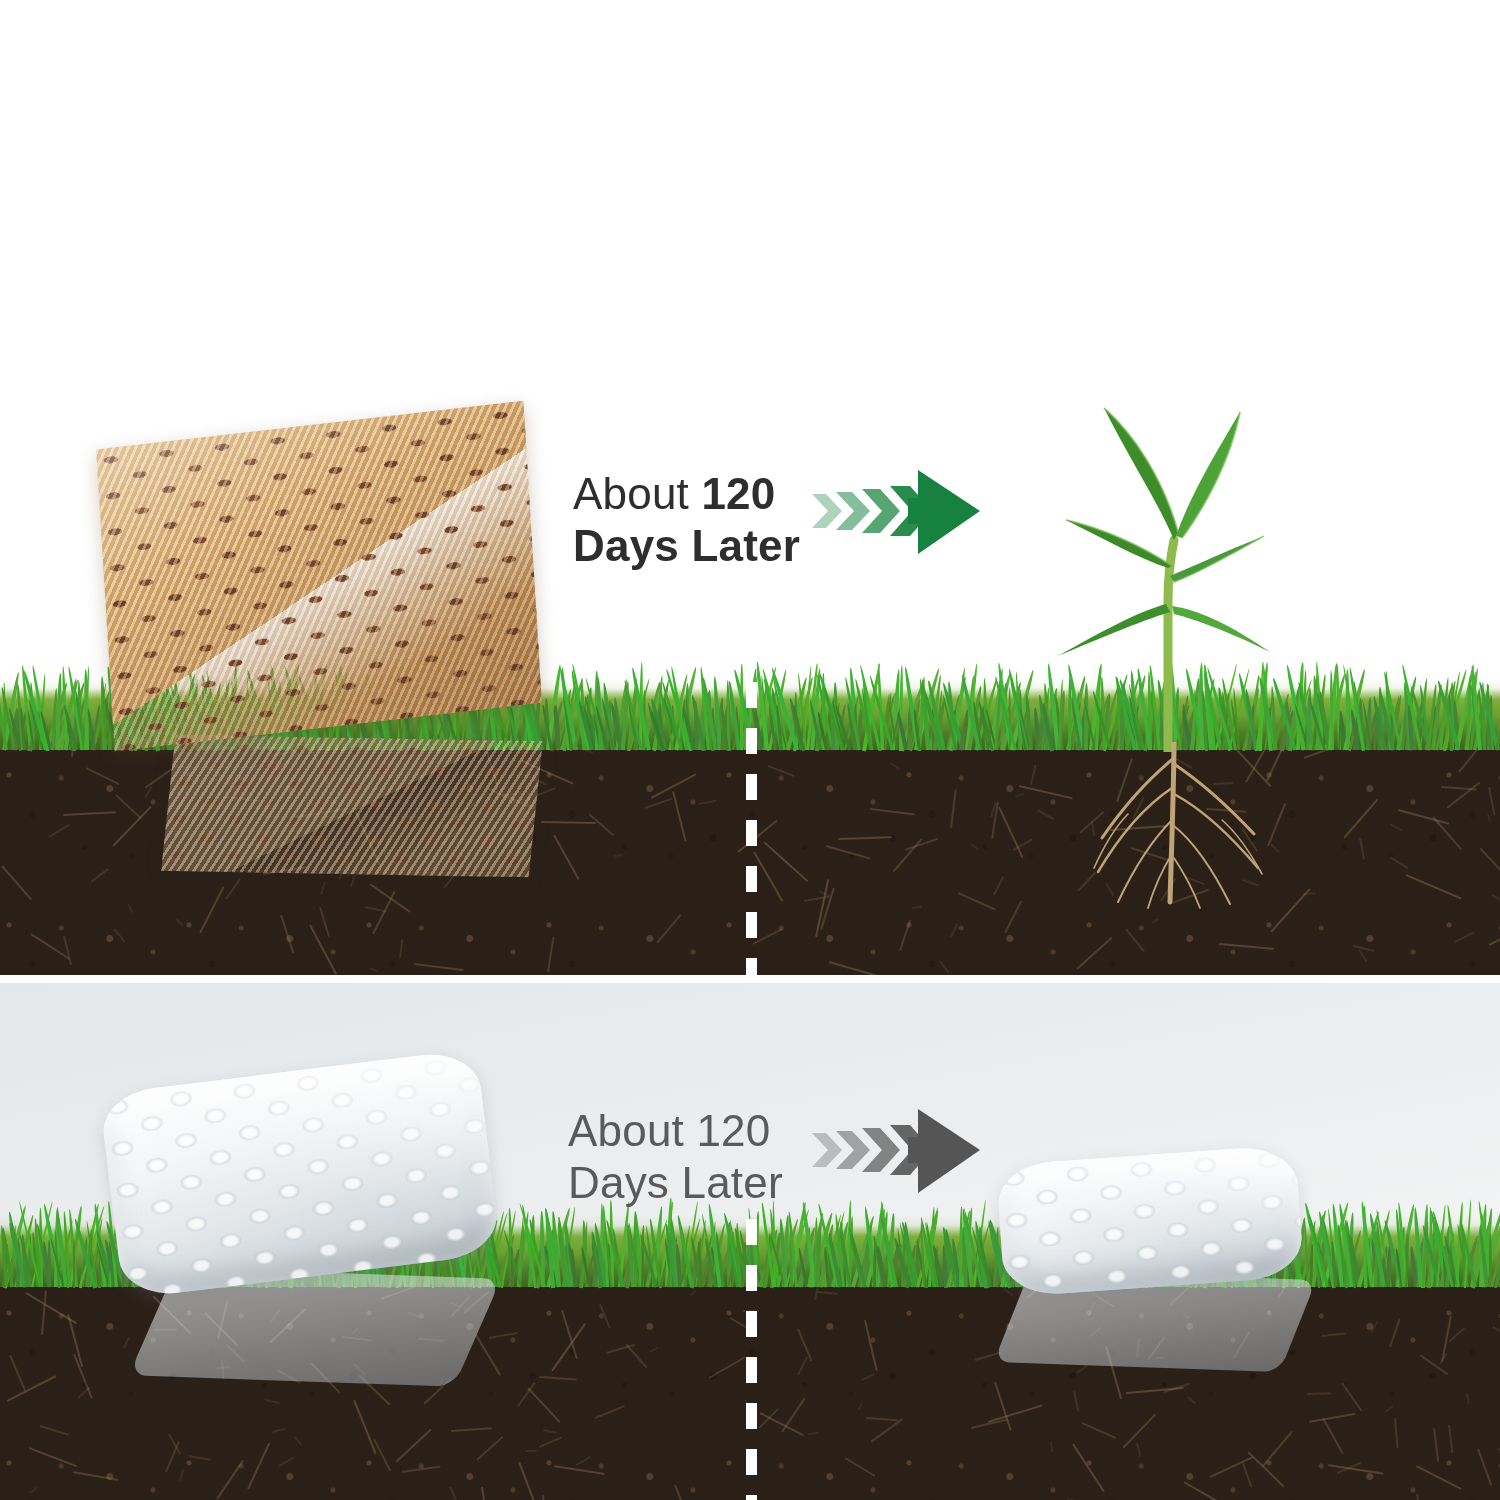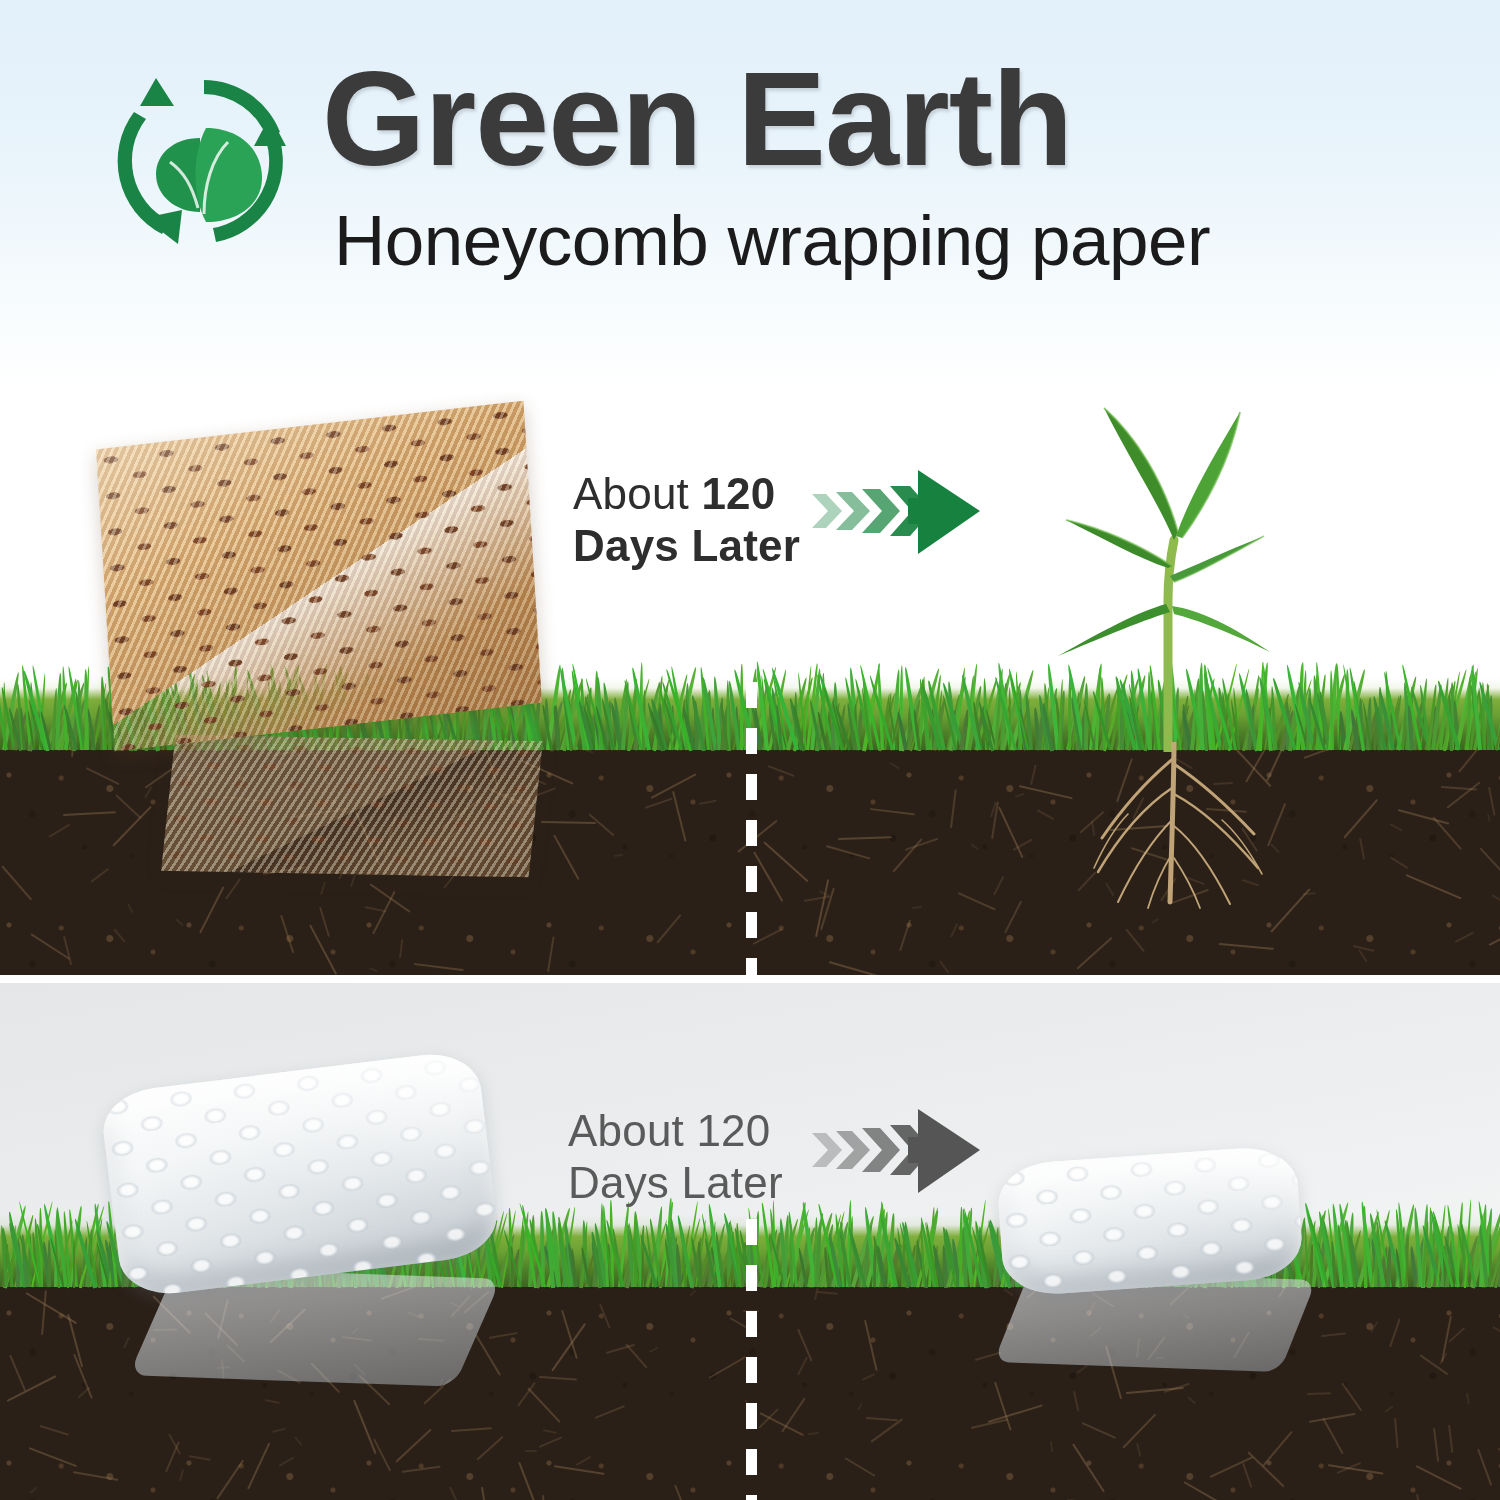--- a/index.html
+++ b/index.html
@@ -134,44 +134,20 @@
     background:linear-gradient(200deg,rgba(255,255,255,.85) 0%,rgba(255,255,255,.15) 38%,rgba(255,255,255,0) 55%);}
   .wrap-tail{position:absolute;
     background:linear-gradient(170deg,rgba(240,244,246,.80),rgba(178,188,196,.62));
     opacity:.75;}
 </style>
 </head>
 <body>
 
 <div class="page">
 
-  <div class="header">
-    <div class="brandrow">
-
-      <svg class="logo" viewBox="0 0 200 200">
-
-        <path d="M100 18 A82 82 0 0 1 176 70 l-13 6 A68 68 0 0 0 100 32 Z" fill="#1a8446"></path>
-        <path d="M36 44 L70 44 L52 16 Z" fill="#1a8446"></path>
-        <path d="M30 50 A82 82 0 0 0 58 172 l7-13 A68 68 0 0 1 42 57 Z" fill="#1a8446"></path>
-        <path d="M40 156 L74 182 L78 148 Z" fill="#1a8446"></path>
-        <path d="M176 78 A82 82 0 0 1 112 180 l-3-14 A68 68 0 0 0 163 82 Z" fill="#1a8446"></path>
-        <path d="M150 84 L182 84 L166 54 Z" fill="#1a8446"></path>
-
-        <path d="M96 76 C70 76 52 92 52 112 C52 134 72 150 96 150 C96 126 96 98 96 76 Z" fill="#21924c"></path>
-        <path d="M102 66 C136 66 158 88 158 116 C158 142 134 160 102 160 C88 134 88 92 102 66 Z" fill="#2aa356"></path>
-        <path d="M100 152 C100 124 108 96 124 80" stroke="#ffffff" stroke-width="3" fill="none" opacity=".8"></path>
-        <path d="M94 146 C88 124 80 110 66 100" stroke="#ffffff" stroke-width="3" fill="none" opacity=".8"></path>
-      </svg>
-
-      <div class="titlewrap">
-        <div class="title">Green Earth</div>
-        <div class="subtitle">Honeycomb wrapping paper</div>
-      </div>
-    </div>
-  </div>
 
   <div class="panel" id="panel1" style="top:390px;height:585px;background:#fff;">
 
     <div class="soil" style="top:355px;height:230px;">
       <div class="soil-tex"></div>
         <div class="soil-speck"></div>
       <div id="twigs1">
           <i class="soil-twig" style="left:958px;top:147px;width:41px;transform:rotate(24deg);opacity:0.51;"></i>
           <i class="soil-twig" style="left:1268px;top:100px;width:46px;transform:rotate(-68deg);opacity:0.55;"></i>
           <i class="soil-twig" style="left:1078px;top:145px;width:26px;transform:rotate(-47deg);opacity:0.38;"></i>

